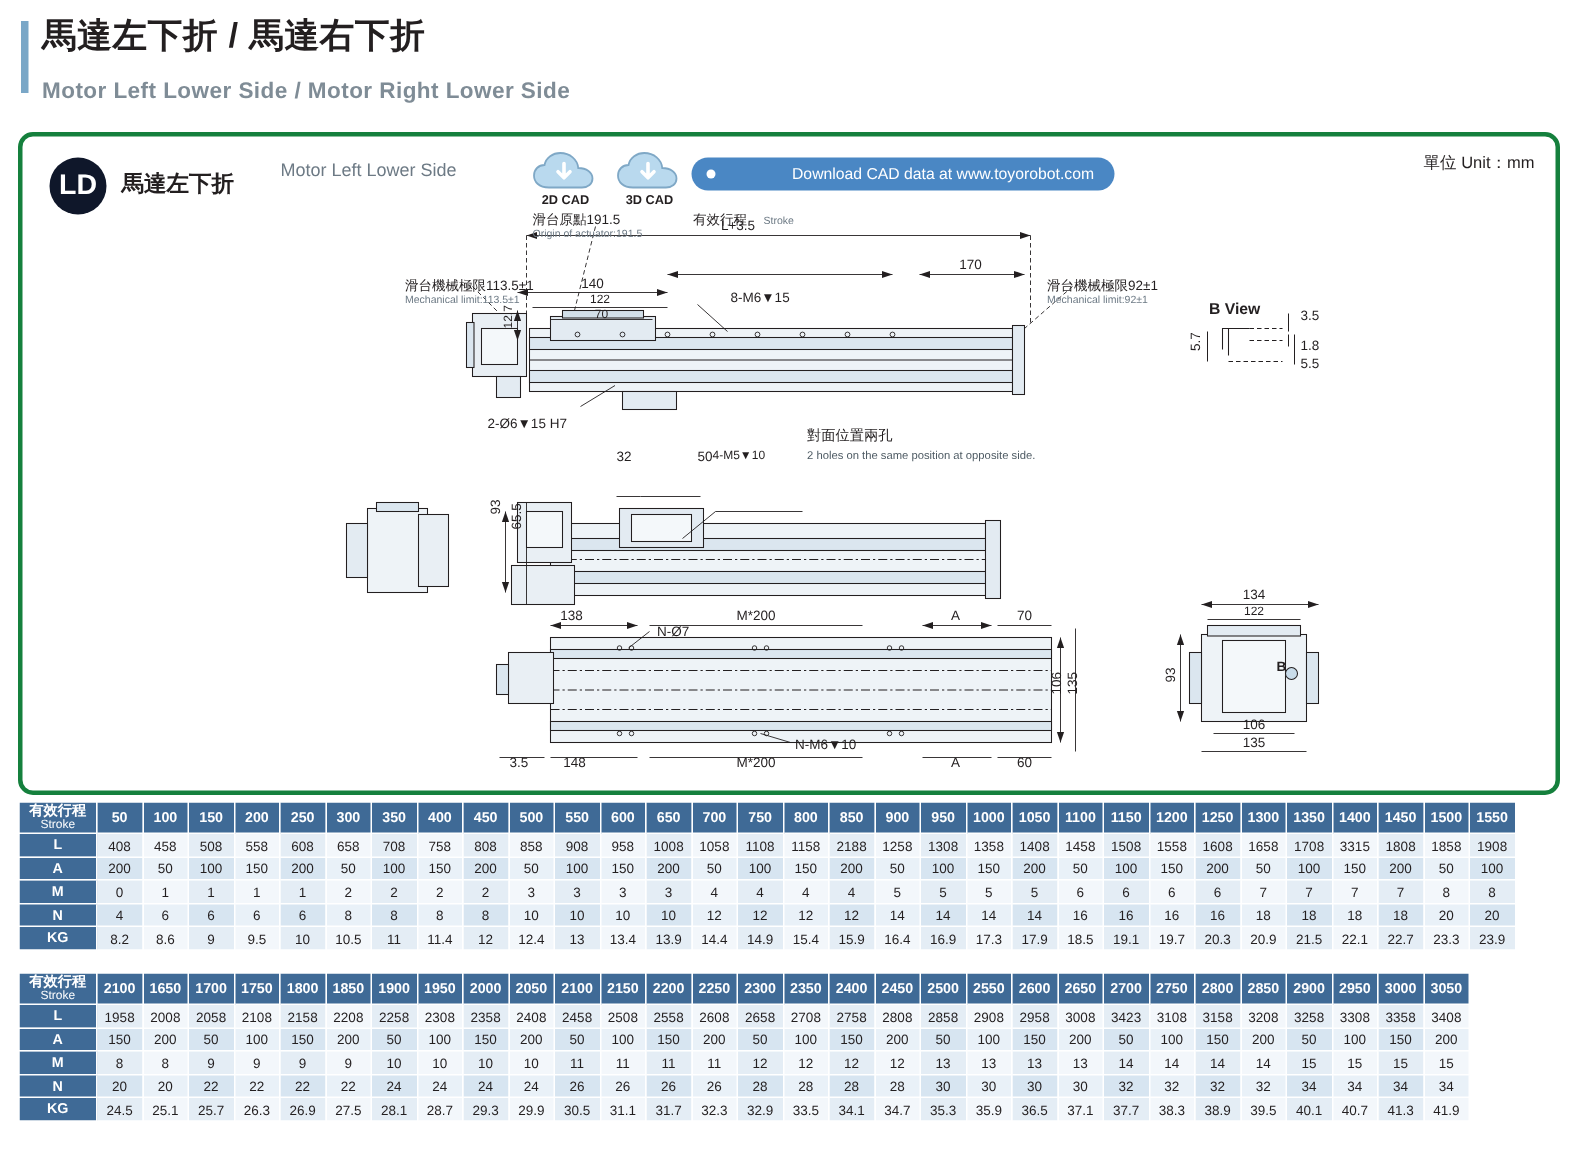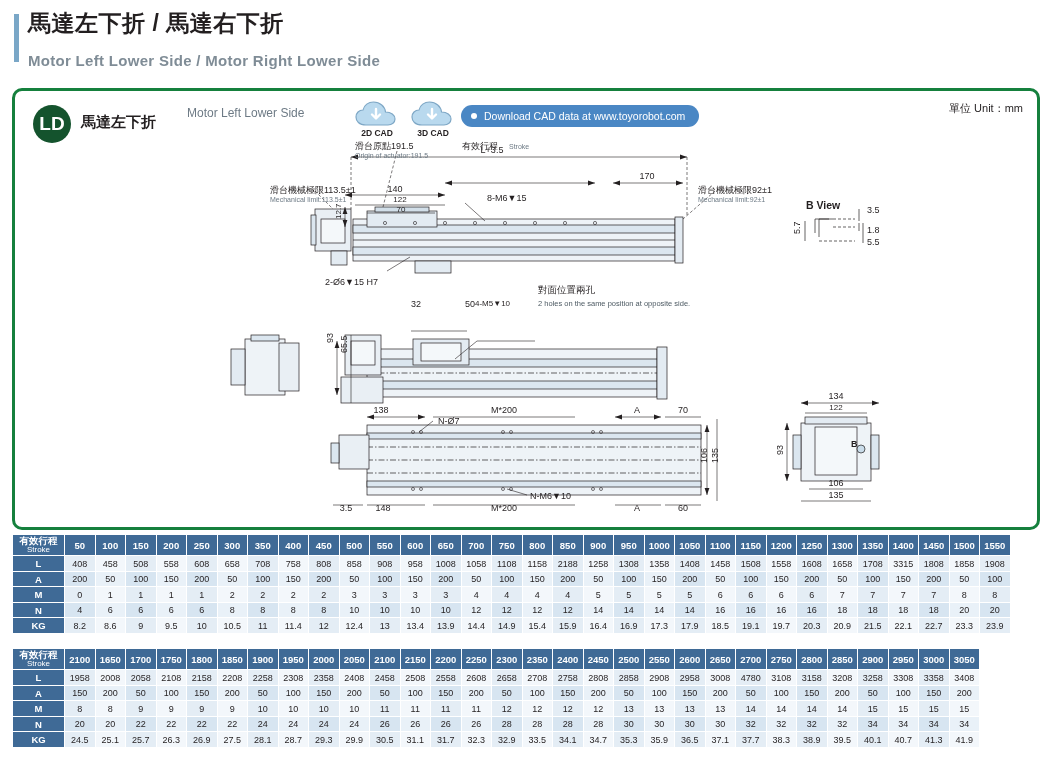--- a/index.html
+++ b/index.html
@@ -22,36 +22,36 @@
   
   .main-box {
     position:absolute; left:12px; top:88px; width:1028px; height:442px;
     border:3px solid #15803d; border-radius:10px; background:#ffffff;
   }
   .unit-label { position:absolute; right:14px; top:10px; font-size:11px; color:#231f20; }
 
   
   .ld-badge {
     position:absolute; left:18px; top:14px; width:38px; height:38px; border-radius:50%;
-    background:#14532d; color:#ffffff; font-size:19px; font-weight:bold;
+    background:#0f172a; color:#ffffff; font-size:19px; font-weight:bold;
     display:flex; align-items:center; justify-content:center;
   }
   .ld-title-cn { position:absolute; left:66px; top:22px; font-size:15px; font-weight:bold; }
   .ld-title-en { position:absolute; left:172px; top:15px; font-size:12px; color:#6d7a85; }
 
   .cad-icons { position:absolute; left:336px; top:10px; width:120px; height:46px; }
   .cad-item { position:absolute; top:0; width:52px; text-align:center; }
   .cad-item .cloud { position:relative; width:44px; height:26px; margin:0 auto; }
   .cad-item .cloud svg { display:block; }
   .cad-item .lbl { font-size:8.5px; font-weight:bold; color:#231f20; margin-top:1px; }
 
   .cad-link {
     position:absolute; left:446px; top:14px; height:22px; padding:0 14px 0 10px;
     background:#4a87c4; color:#ffffff; border-radius:11px;
-    font-size:10.5px; display:flex; align-items:center;
+    font-size:10.5px; display:flex; align-items:center;gap:44px;
   }
   .cad-link .dot { width:6px; height:6px; border-radius:50%; background:#ffffff; margin-right:7px; }
 
   
   .draw { position:absolute; left:0; top:0; width:1028px; height:442px; }
   .draw svg { position:absolute; left:0; top:0; }
 
   
   .tbl { position:absolute; left:12px; border-collapse:collapse; font-size:9px; }
   #table-1 { top:534px; }
@@ -634,21 +634,21 @@
         <td class="d-odd">2558</td>
         <td class="d-even">2608</td>
         <td class="d-odd">2658</td>
         <td class="d-even">2708</td>
         <td class="d-odd">2758</td>
         <td class="d-even">2808</td>
         <td class="d-odd">2858</td>
         <td class="d-even">2908</td>
         <td class="d-odd">2958</td>
         <td class="d-even">3008</td>
-        <td class="d-odd">4780</td>
+        <td class="d-odd">3423</td>
         <td class="d-even">3108</td>
         <td class="d-odd">3158</td>
         <td class="d-even">3208</td>
         <td class="d-odd">3258</td>
         <td class="d-even">3308</td>
         <td class="d-odd">3358</td>
         <td class="d-even">3408</td>
       </tr>
       <tr class="row-alt">
         <td class="rowlabel">A</td>

